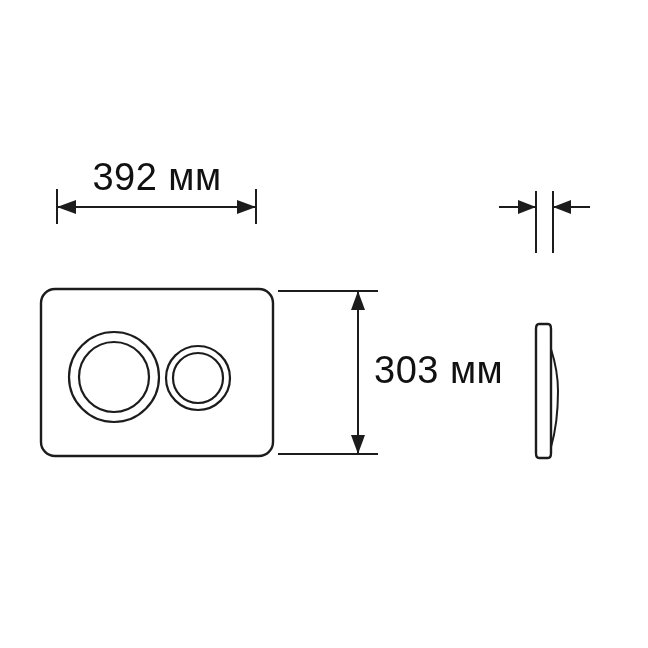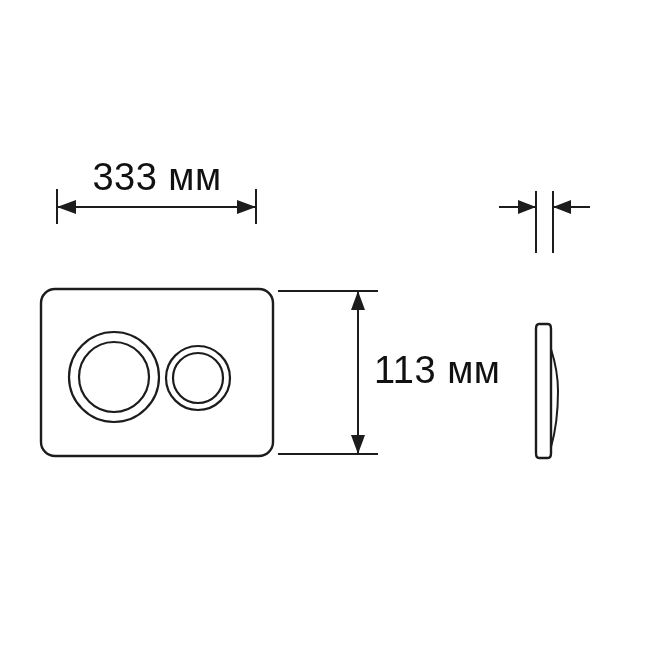--- a/index.html
+++ b/index.html
@@ -85,18 +85,18 @@
     <line class="dim-line" x1="553" y1="191" x2="553" y2="253"></line>
     <line class="dim-line" x1="499" y1="207" x2="536" y2="207"></line>
     <line class="dim-line" x1="553" y1="207" x2="590" y2="207"></line>
     <polygon class="arrow" points="536,207 518,200 518,214"></polygon>
     <polygon class="arrow" points="553,207 571,200 571,214"></polygon>
 
     <path class="shape" d="M 539 324 L 548 324 Q 551 324 551 329 L 551 453 Q 551 458 548 458 L 539 458 Q 536 458 536 453 L 536 329 Q 536 324 539 324 Z"></path>
     <path class="open-curve" d="M 551 349 Q 558 371 558 391 Q 558 423 551 447"></path>
   </svg>
 
-  <div class="dim-label center" style="left:57px; top:156px; width:200px;">333 мм</div>
+  <div class="dim-label center" style="left:57px; top:156px; width:200px;">392 мм</div>
 
-  <div class="dim-label" style="left:374px; top:349px;">113 мм</div>
+  <div class="dim-label" style="left:374px; top:349px;">303 мм</div>
 
 
 </div>
 
 </body></html>

